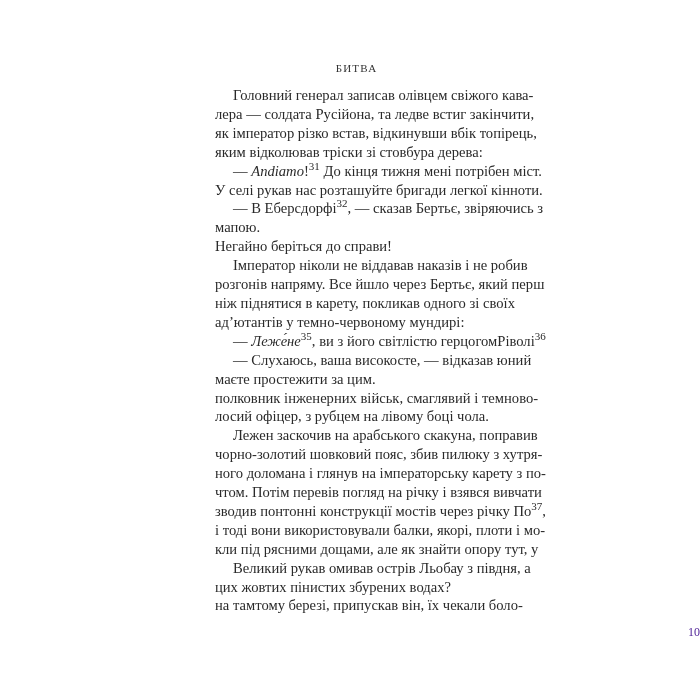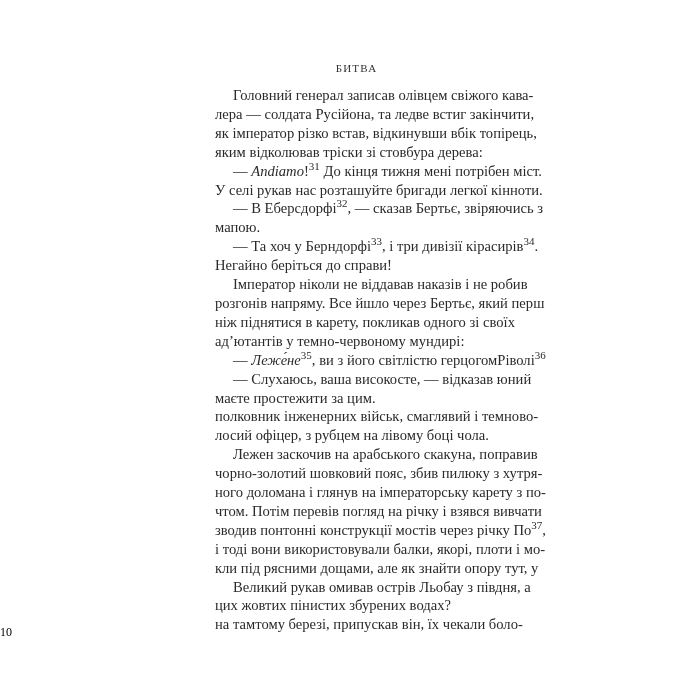--- a/index.html
+++ b/index.html
@@ -52,41 +52,40 @@
       font-size: 11px;
       line-height: 0;
       vertical-align: 6px;
     }
     em { font-style: italic; }
     .folio {
       position: absolute;
       left: 0;
       width: 700px;
       top: 625px;
-      text-align: left;
+      text-align: right;
       font-family: "Liberation Serif", serif;
       font-size: 12px;
-      color: #000000;
+      color: #4c1d95;
     }
   </style>
 </head>
 <body>
 
 <div class="page">
   <div class="running-head">БИТВА</div>
   <div class="body-text" id="body-text">
       <span class="line indent"><span>Головний генерал записав олівцем свіжого кава-</span></span>
       <span class="line"><span>лера — солдата Русійона, та ледве встиг закінчити,</span></span>
       <span class="line"><span>як імператор різко встав, відкинувши вбік топірець,</span></span>
       <span class="line last"><span>яким відколював тріски зі стовбура дерева:</span></span>
       <span class="line indent"><span>— </span><em>Andiamo</em><span>!</span><sup>31</sup><span> До кінця тижня мені потрібен міст.</span></span>
       <span class="line last"><span>У селі рукав нас розташуйте бригади легкої кінноти.</span></span>
       <span class="line indent"><span>— В Еберсдорфі</span><sup>32</sup><span>, — сказав Бертьє, звіряючись з</span></span>
       <span class="line last"><span>мапою.</span></span>
-      <span class="line indent"><span>— Та хоч у Берндорфі</span><sup>33</sup><span>, і три дивізії кірасирів</span><sup>34</sup><span>.</span></span>
       <span class="line last"><span>Негайно беріться до справи!</span></span>
       <span class="line indent"><span>Імператор ніколи не віддавав наказів і не робив</span></span>
       <span class="line"><span>розгонів напряму. Все йшло через Бертьє, який перш</span></span>
       <span class="line"><span>ніж піднятися в карету, покликав одного зі своїх</span></span>
       <span class="line last"><span>ад’ютантів у темно-червоному мундирі:</span></span>
       <span class="line indent"><span>— </span><em>Леже́не</em><sup>35</sup><span>, ви з його світлістю герцогомРіволі</span><sup>36</sup></span>
       <span class="line indent"><span>— Слухаюсь, ваша високосте, — відказав юний</span></span>
       <span class="line last"><span>маєте простежити за цим.</span></span>
       <span class="line"><span>полковник інженерних військ, смаглявий і темново-</span></span>
       <span class="line last"><span>лосий офіцер, з рубцем на лівому боці чола.</span></span>

